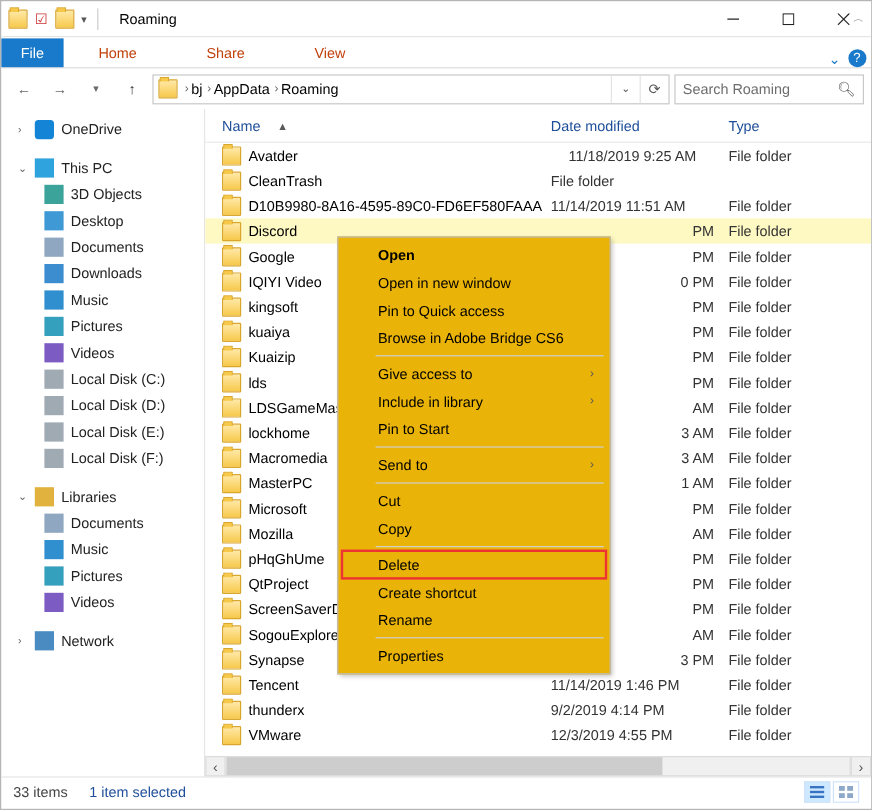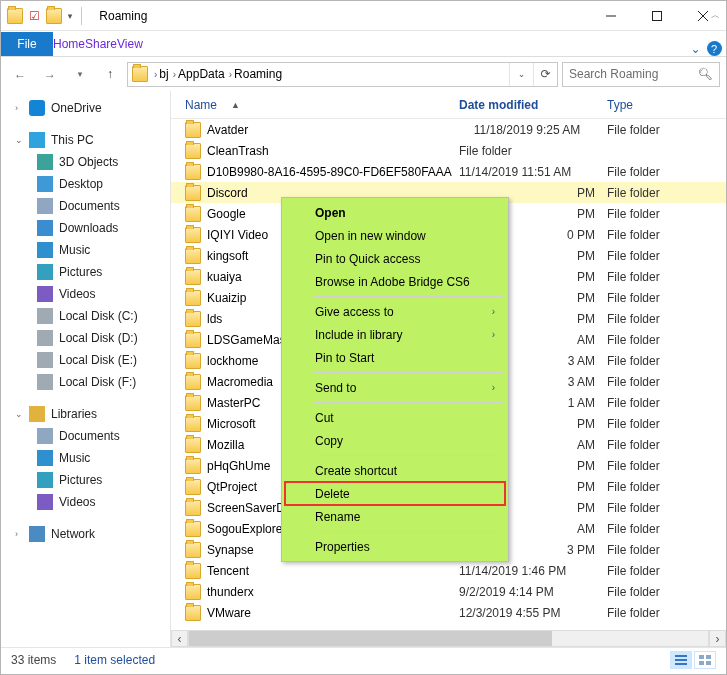--- a/index.html
+++ b/index.html
@@ -8,21 +8,21 @@
   .titlebar { height:30px; display:flex; align-items:center; border-bottom:1px solid #e5e5e5; }
   .tb-left { display:flex; align-items:center; padding-left:6px; gap:6px; }
   .tb-ico { width:16px; height:16px; }
   .tb-sep { width:1px; height:18px; background:#ccc; margin:0 3px; }
   .tb-title { margin-left:8px; font-size:12px; }
   .tb-spacer { flex:1; }
   .wbtn { width:46px; height:30px; display:flex; align-items:center; justify-content:center; color:#222; }
   
   .ribbon { height:26px; display:flex; align-items:flex-end; }
   .file-tab { background:#1979ca; color:#fff; height:24px; width:52px; display:flex; align-items:center; justify-content:center; }
-  .rtab { height:24px; padding:0 0; display:flex; align-items:center; color:#6d28d9; }
+  .rtab { height:24px; padding:0 29px; display:flex; align-items:center; color:#c2410c; }
   .ribbon-help { margin-left:auto; width:40px; display:flex; align-items:center; justify-content:center; color:#1979ca; }
   .ribbon-border { border-bottom:1px solid #dcdcdc; }
   .ribbon .chev { margin-right:6px; }
   
   .navbar { height:34px; display:flex; align-items:center; gap:4px; padding:4px 6px; }
   .navbtn { width:26px; height:26px; display:flex; align-items:center; justify-content:center; color:#6a6a6a; }
   .navbtn.enabled { color:#333; }
   .addr { flex:1; height:25px; border:1px solid #c8c8c8; display:flex; align-items:center; padding-left:4px; position:relative; }
   .addr .folder-ico { width:16px; height:16px; margin-right:4px; }
   .crumb { display:flex; align-items:center; gap:2px; padding:0 2px; }
@@ -37,42 +37,42 @@
   .nav-group { margin-bottom:10px; }
   .nav-item { display:flex; align-items:center; height:22px; padding-left:14px; gap:6px; color:#222; }
   .nav-item.child { padding-left:36px; }
   .nav-item .caret { width:8px; color:#666; font-size:9px; }
   .nav-item .nico { width:16px; height:16px; }
   
   .filepane { flex:1; display:flex; flex-direction:column; }
   .cols { height:28px; display:flex; align-items:center; border-bottom:1px solid #e9e9e9; padding-left:14px; }
   .col { color:#1e4e99; font-size:12px; }
   .col.name { width:274px; display:flex; align-items:center; gap:14px;}
-  .col.date { width:148px;font-weight:bold; }
+  .col.date { width:148px; }
   .col.type { flex:1; }
   .sort-arrow { font-size:9px; color:#5a5a5a; }
   .rows { flex:1; overflow:hidden; position:relative; }
   .row { height:21px; display:flex; align-items:center; padding-left:14px; }
   .row.sel { background:#fef9c3; }
   .row .folder-ico { width:16px; height:16px; margin-right:6px; }
   .row .rname { width:252px; overflow:hidden; text-overflow:ellipsis; white-space:nowrap; }
   .row .rdate { width:148px; color:#333; }
   .row .rtype { color:#333; }
   .hscroll { height:17px; background:#f0f0f0; display:flex; align-items:center; }
   .hscroll .track { flex:1; height:17px; border:1px solid #dcdcdc; position:relative; }
   .hscroll .thumb { position:absolute; left:0; top:0; height:100%; width:70%; background:#cdcdcd; }
   .hscroll .arrow { width:17px; height:17px; display:flex; align-items:center; justify-content:center; color:#555; border:1px solid #dcdcdc; background:#f0f0f0;}
   .vscroll-hint { position:absolute; right:6px; top:8px; color:#888; font-size:9px;}
   
   .statusbar { height:24px; border-top:1px solid #e5e5e5; display:flex; align-items:center; padding:0 10px; gap:18px; color:#444;}
   .statusbar .viewbtns { margin-left:auto; display:flex; gap:2px; }
   .vbtn { width:22px; height:18px; border:1px solid #cfe4fb; display:flex; align-items:center; justify-content:center; }
   .vbtn.active { background:#cde8ff; }
   
-  .ctxmenu { position:absolute; left:280px; top:196px; width:228px; background:#bef264; border:1px solid #bcbcbc; box-shadow:2px 2px 4px rgba(0,0,0,.25); padding:3px; }
+  .ctxmenu { position:absolute; left:280px; top:196px; width:228px; background:#eab308; border:1px solid #bcbcbc; box-shadow:2px 2px 4px rgba(0,0,0,.25); padding:3px; }
   .ctxmenu .mi { height:23px; display:flex; align-items:center; padding-left:30px; padding-right:10px; position:relative; }
   .ctxmenu .mi .bold { font-weight:600; }
   .ctxmenu .mi .sub { margin-left:auto; color:#555; font-size:10px; }
   .ctxmenu .msep { height:1px; background:#d0d0d0; margin:3px 2px 3px 28px; }
   .ctxmenu .highlight { outline:2px solid #e33; outline-offset:-1px; }
   
   .folder-ico { background:linear-gradient(#ffe9a8,#f7c94b); border:1px solid #d9a62e; border-radius:1px; position:relative; }
   .folder-ico::before { content:""; position:absolute; top:-3px; left:0; width:6px; height:3px; background:#f7c94b; border:1px solid #d9a62e; border-bottom:none; border-radius:1px 1px 0 0;}
   
   .ni-onedrive{background:#1484d7;border-radius:3px;}
@@ -475,26 +475,26 @@
       <span class="sub">›</span>
     </div>
   <div class="msep"></div>
   <div class="mi">
       <span>Cut</span>
     </div>
   <div class="mi">
       <span>Copy</span>
     </div>
   <div class="msep"></div>
-  <div class="mi">
-      <span>Create shortcut</span>
-    </div>
   <div class="mi highlight">
       <span>Delete</span>
     </div>
   <div class="mi">
+      <span>Create shortcut</span>
+    </div>
+  <div class="mi">
       <span>Rename</span>
     </div>
   <div class="msep"></div>
   <div class="mi">
       <span>Properties</span>
     </div>
 </div>
 
 </body></html>

